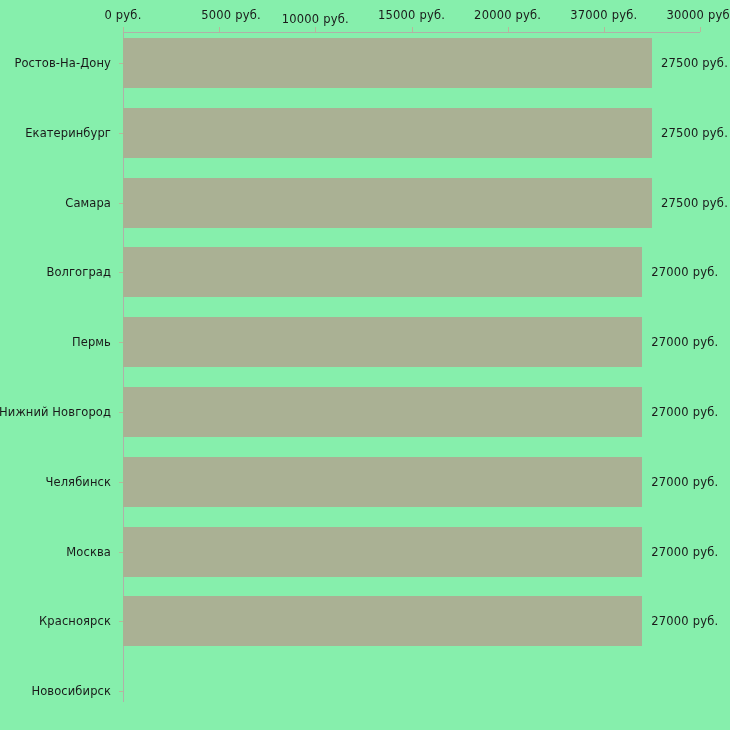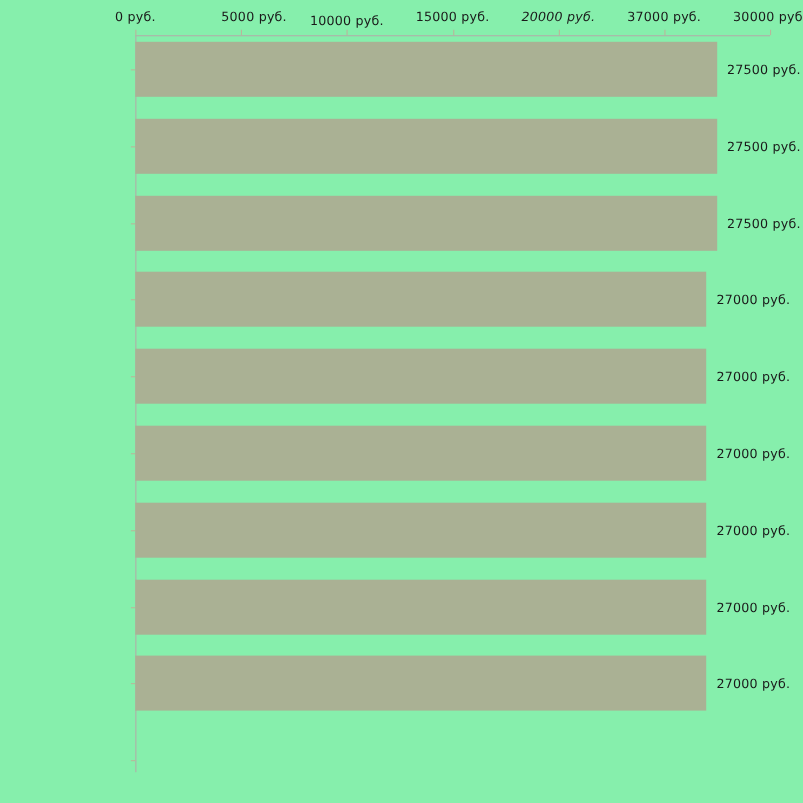--- a/index.html
+++ b/index.html
@@ -124,39 +124,51 @@
       <div class="x-tick" style="left: 411.5px; top: 27px; position: absolute;"></div>
       <div class="x-tick" style="left: 507.667px; top: 27px; position: absolute;"></div>
       <div class="x-tick" style="left: 603.833px; top: 27px; position: absolute;"></div>
       <div class="x-tick" style="left: 700px; top: 27px; position: absolute;"></div>
     </div>
   <div id="x-tick-labels">
       <div class="x-tick-label" style="left: 123px; top: 8px; position: absolute;">0 руб.</div>
       <div class="x-tick-label" style="left: 231px; top: 8px; position: absolute;">5000 руб.</div>
       <div class="x-tick-label" style="left: 315.333px; top: 12px; position: absolute;">10000 руб.</div>
       <div class="x-tick-label" style="left: 411.5px; top: 8px; position: absolute;">15000 руб.</div>
-      <div class="x-tick-label" style="left: 507.667px; top: 8px; position: absolute; font-style: italic;">20000 руб.</div>
+      <div class="x-tick-label" style="left: 507.667px; top: 8px; position: absolute;">20000 руб.</div>
       <div class="x-tick-label" style="left: 603.833px; top: 8px; position: absolute;">37000 руб.</div>
       <div class="x-tick-label" style="left: 700px; top: 8px; position: absolute;">30000 руб.</div>
     </div>
 
   <div id="y-axis"></div>
   <div id="y-ticks">
       <div class="y-tick" style="position: absolute; left: 119px; top: 63px;"></div>
       <div class="y-tick" style="position: absolute; left: 119px; top: 132.8px;"></div>
       <div class="y-tick" style="position: absolute; left: 119px; top: 202.6px;"></div>
       <div class="y-tick" style="position: absolute; left: 119px; top: 272.4px;"></div>
       <div class="y-tick" style="position: absolute; left: 119px; top: 342.2px;"></div>
       <div class="y-tick" style="position: absolute; left: 119px; top: 412px;"></div>
       <div class="y-tick" style="position: absolute; left: 119px; top: 481.8px;"></div>
       <div class="y-tick" style="position: absolute; left: 119px; top: 551.6px;"></div>
       <div class="y-tick" style="position: absolute; left: 119px; top: 621.4px;"></div>
       <div class="y-tick" style="position: absolute; left: 119px; top: 691.2px;"></div>
     </div>
 
+  <div id="category-labels">
+      <div class="cat-label-item" style="top: 31px;">Ростов-На-Дону</div>
+      <div class="cat-label-item" style="top: 100.8px;">Екатеринбург</div>
+      <div class="cat-label-item" style="top: 170.6px;">Самара</div>
+      <div class="cat-label-item" style="top: 240.4px;">Волгоград</div>
+      <div class="cat-label-item" style="top: 310.2px;">Пермь</div>
+      <div class="cat-label-item" style="top: 380px;">Нижний Новгород</div>
+      <div class="cat-label-item" style="top: 449.8px;">Челябинск</div>
+      <div class="cat-label-item" style="top: 519.6px;">Москва</div>
+      <div class="cat-label-item" style="top: 589.4px;">Красноярск</div>
+      <div class="cat-label-item" style="top: 659.2px;">Новосибирск</div>
+    </div>
 
   <div id="plot-area">
       <div class="bar-group" style="top: 6px; height: 50px;">
         <div class="bar" title="Ростов-На-Дону: 27500 руб." style="width: 528.917px; background: rgb(170, 177, 148);"></div>
         <div class="bar-value-label" style="left: 537.917px;">27500 руб.</div>
       </div>
       <div class="bar-group" style="top: 75.8px; height: 50px;">
         <div class="bar" title="Екатеринбург: 27500 руб." style="width: 528.917px; background: rgb(170, 177, 148);"></div>
         <div class="bar-value-label" style="left: 537.917px;">27500 руб.</div>
       </div>

